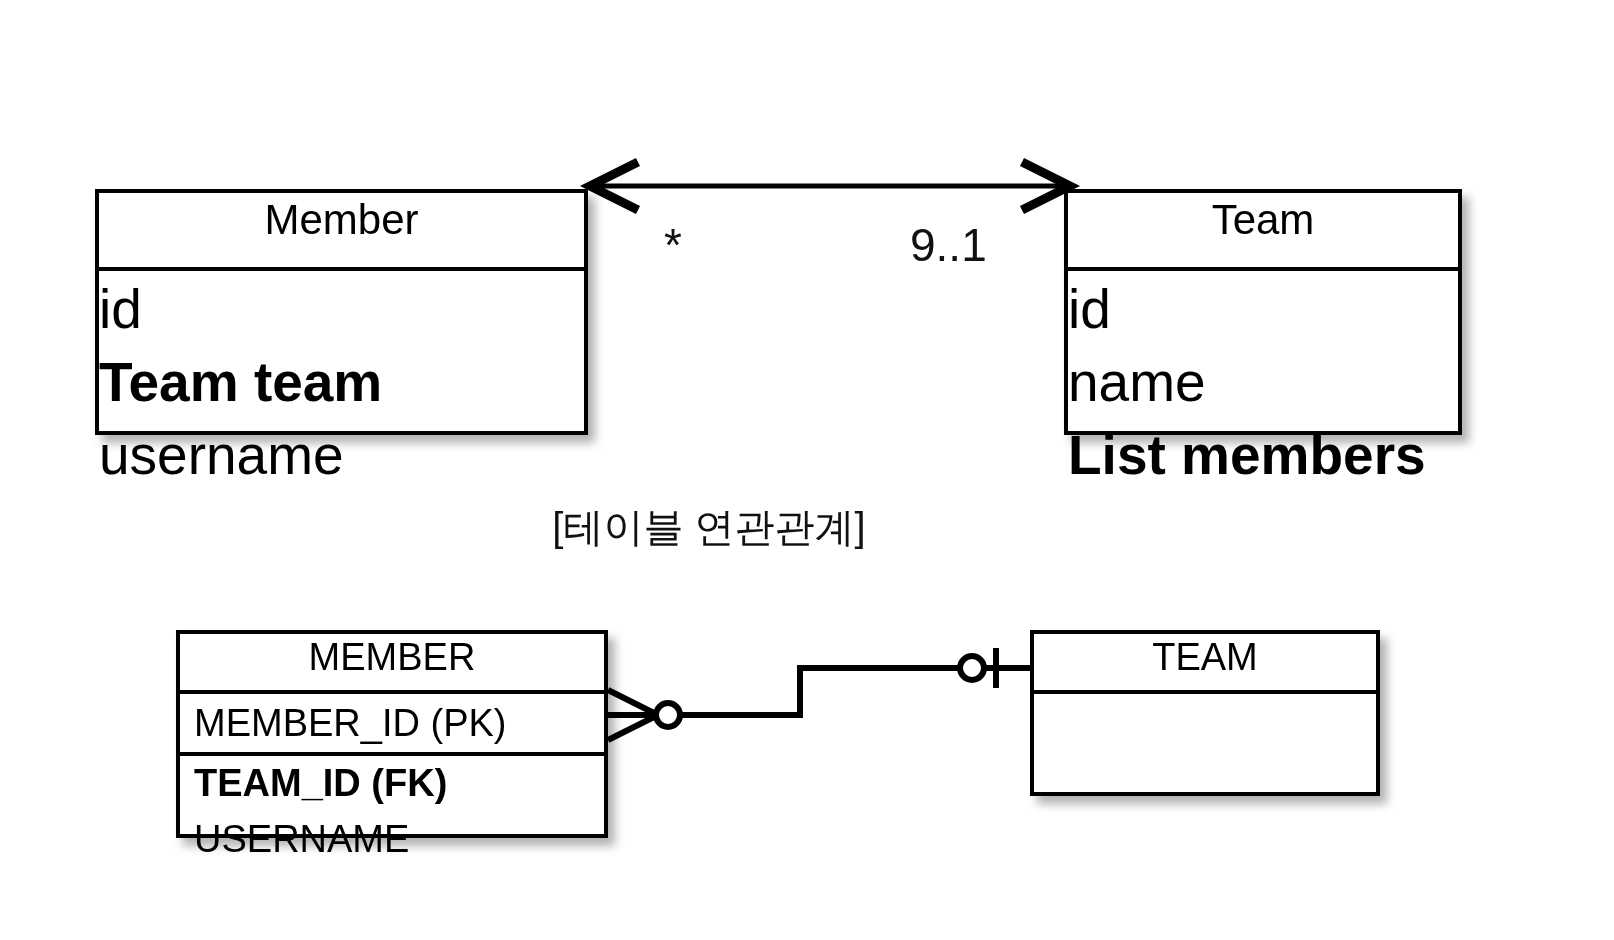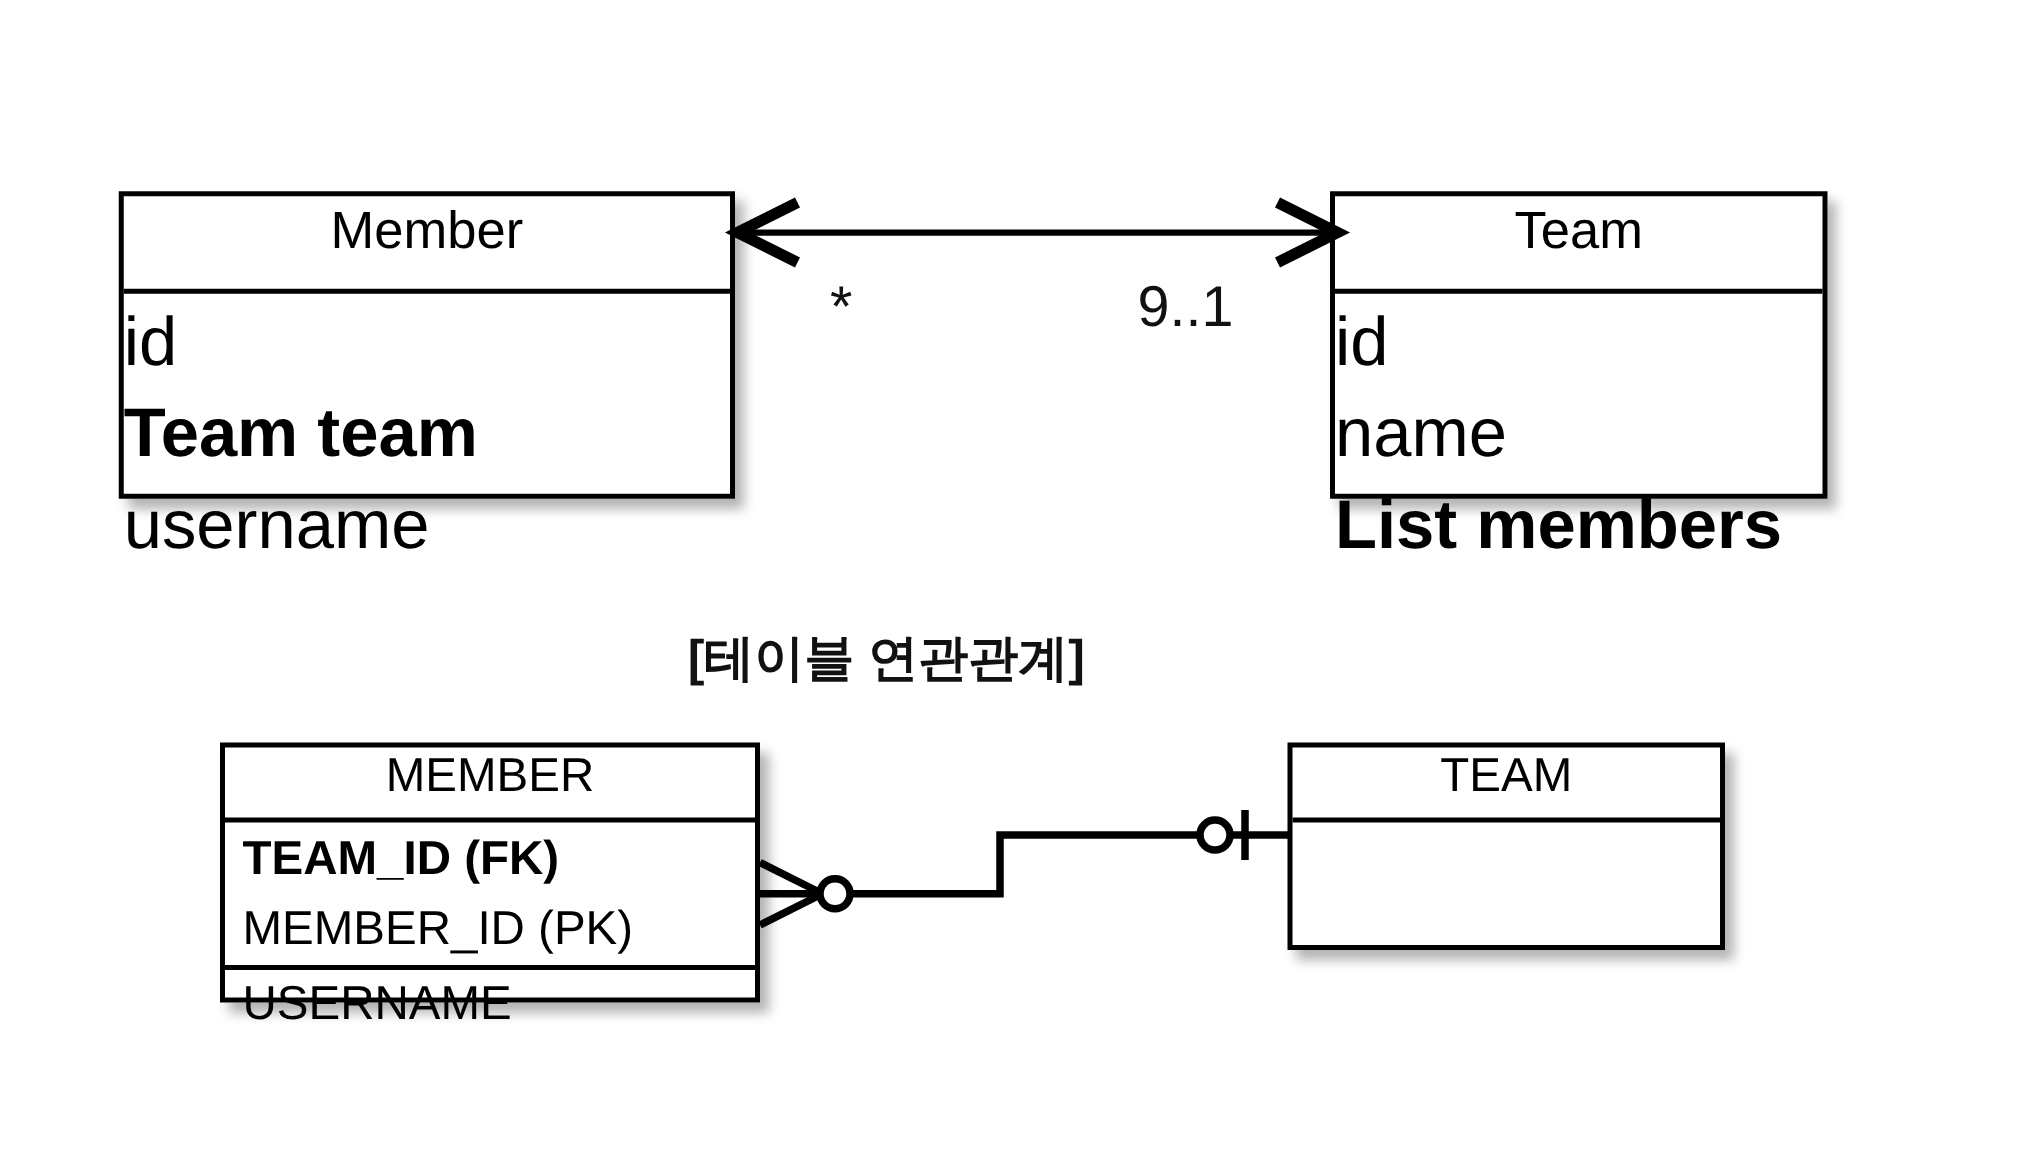--- a/index.html
+++ b/index.html
@@ -24,29 +24,30 @@
   .section-title {
     position: absolute;
     text-align: center;
     font-size: 46px;
     line-height: 1.1;
     color: #111111;
     white-space: nowrap;
     font-weight: 400;
   }
   #title-object   { left: 0;  top: 47px;  width: 1614px; }
-  #title-table    { left: 0;  top: 505px; width: 1418px; font-size: 40px; font-weight: bold; }
+  #title-table    { left: 0;  top: 505px; width: 1418px; font-size: 40px; }
 
   
   .box {
     position: absolute;
     background: #ffffff;
     border: 4px solid #000000;
     box-sizing: border-box;
     box-shadow: 7px 8px 9px rgba(0,0,0,0.30);
+    margin-top: 36px;
   }
   .box-header {
     text-align: center;
     font-size: 42px;
     line-height: 1.0;
     padding: 6px 8px 8px 8px;
     border-bottom: 4px solid #000000;
     white-space: nowrap;
     overflow: hidden;
   }
@@ -139,22 +140,22 @@
   </svg>
 
   <div class="mult" id="mult-many">*</div>
   <div class="mult" id="mult-one">9..1</div>
 
   <div class="section-title" id="title-table">[테이블 연관관계]</div>
 
   <div class="box" id="box-member-table">
     <div class="box-header">MEMBER</div>
     <div class="box-body">
+      <div class="trow row-sep">MEMBER_ID (PK)</div>
       <div class="trow bold">TEAM_ID (FK)</div>
-      <div class="trow row-sep">MEMBER_ID (PK)</div>
       <div class="trow">USERNAME</div>
     </div>
   </div>
 
   <div class="box" id="box-team-table">
     <div class="box-header">TEAM</div>
   </div>
 
   <svg class="conn-svg" id="svg-assoc-table" viewBox="0 0 450 130">
 

